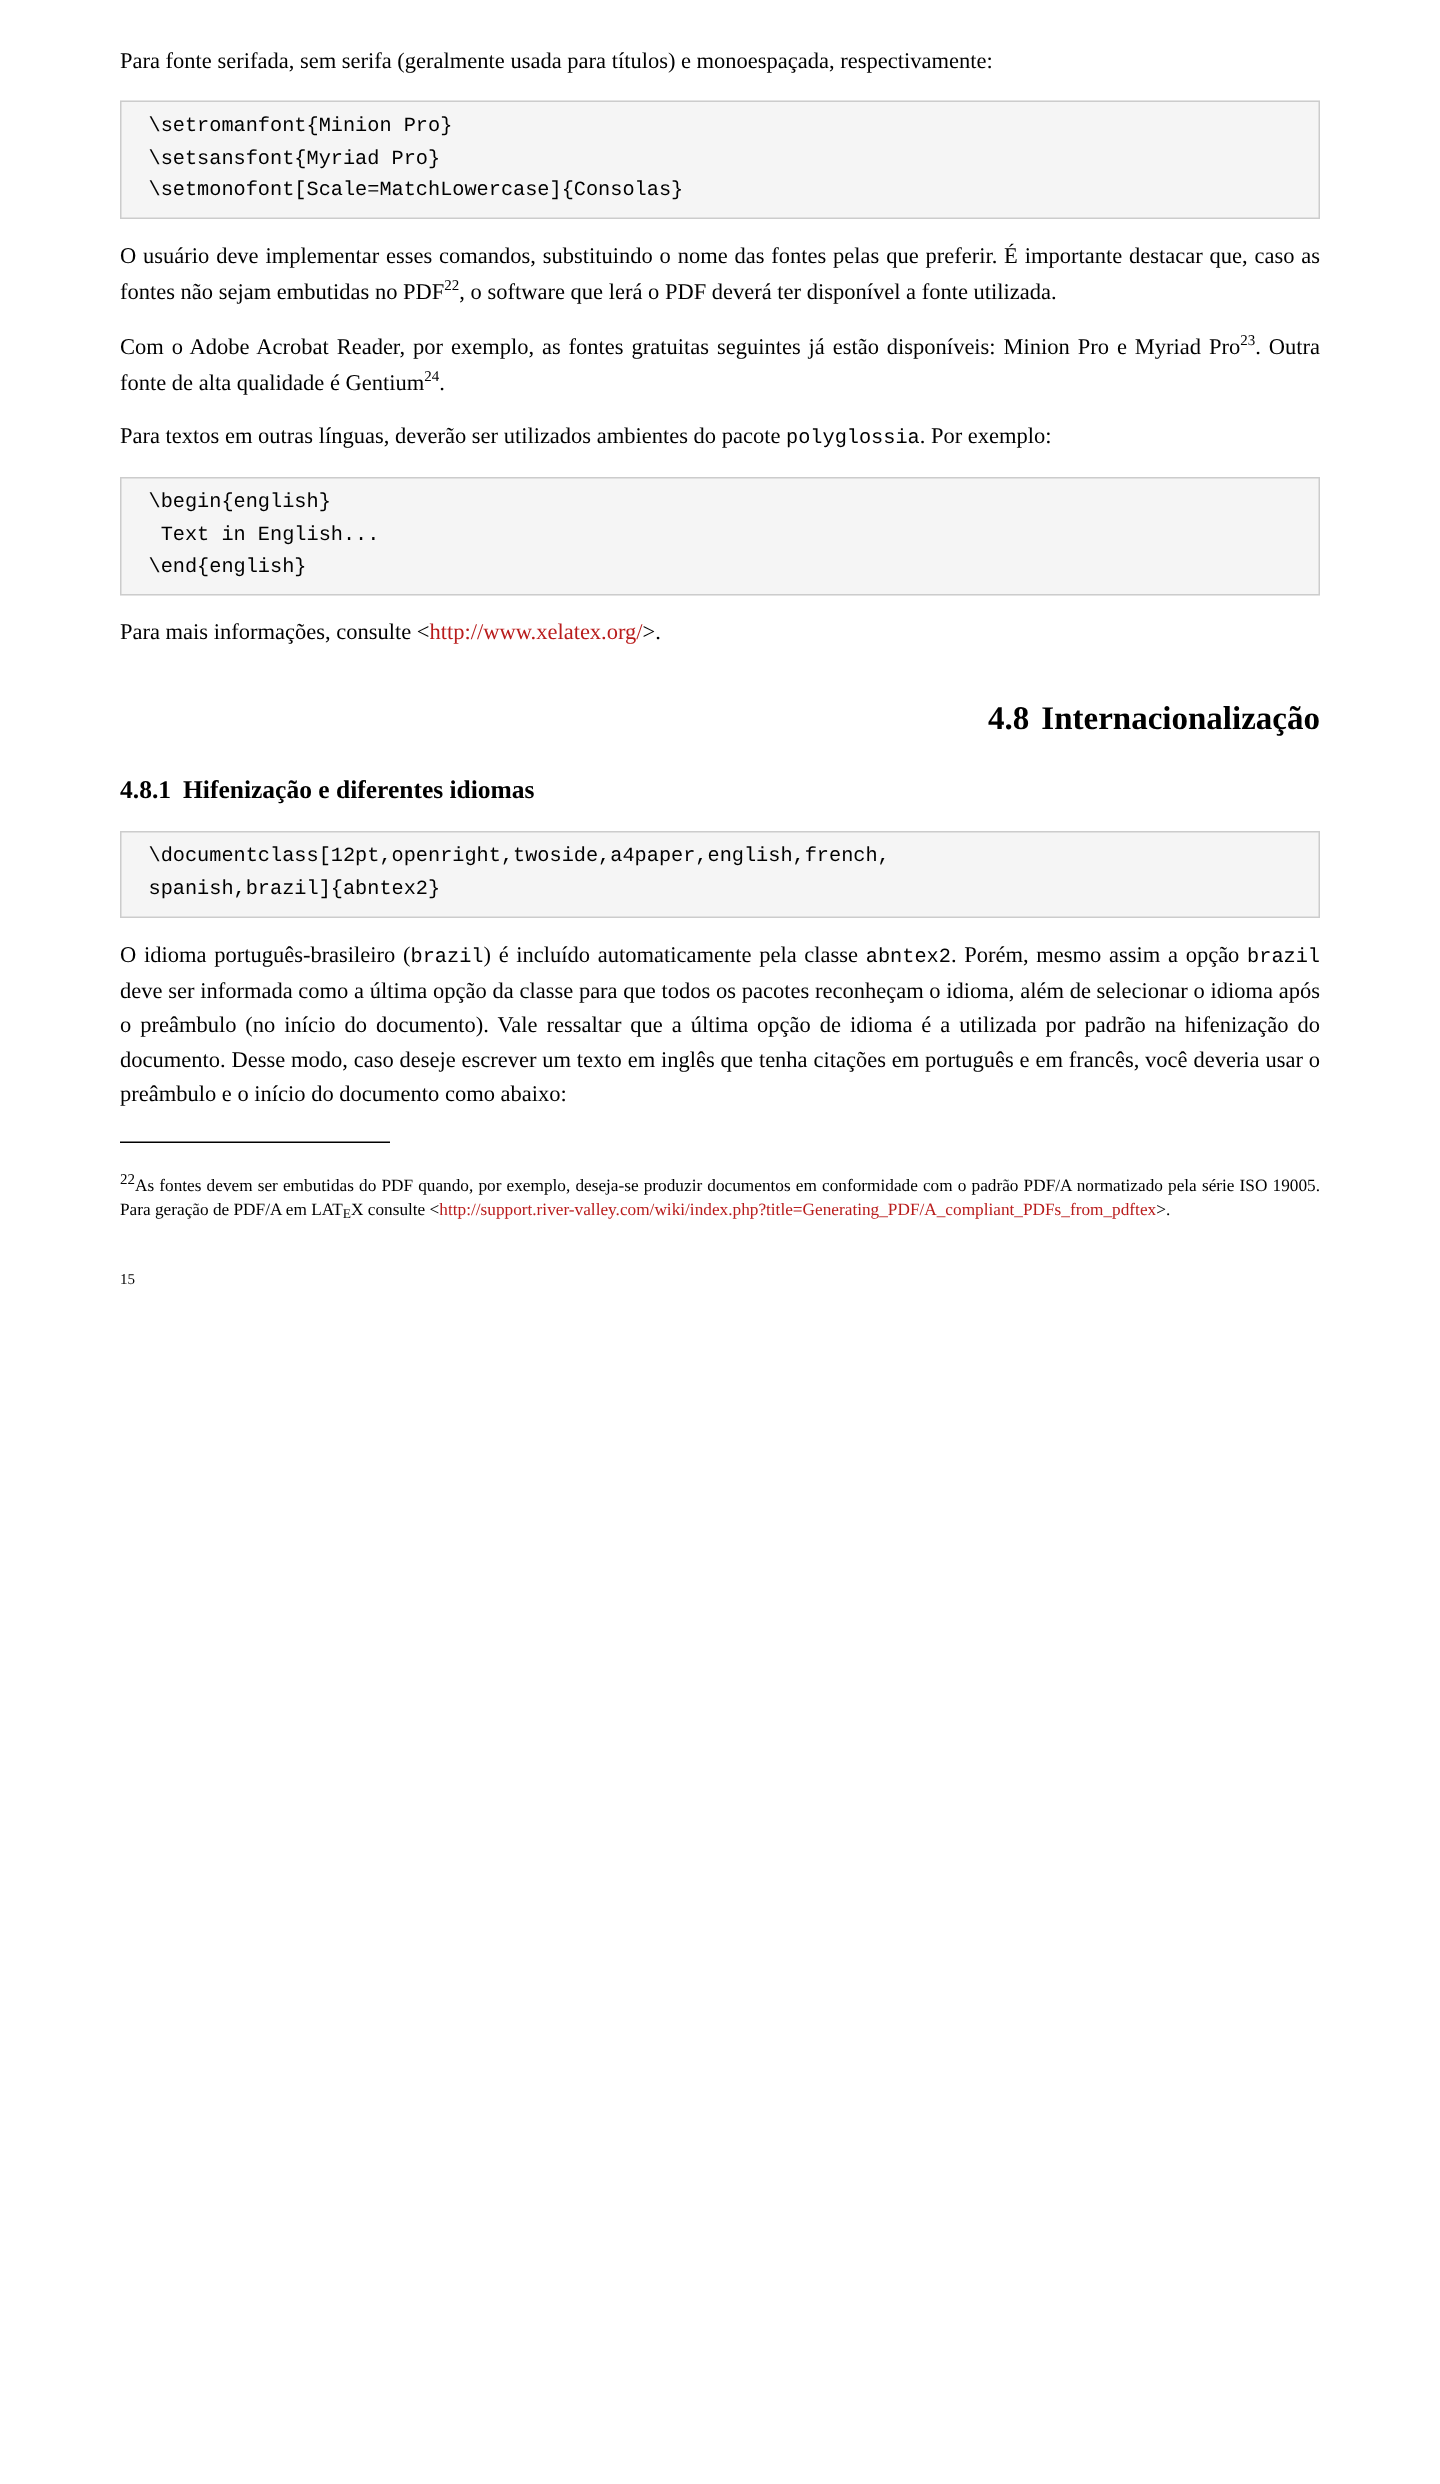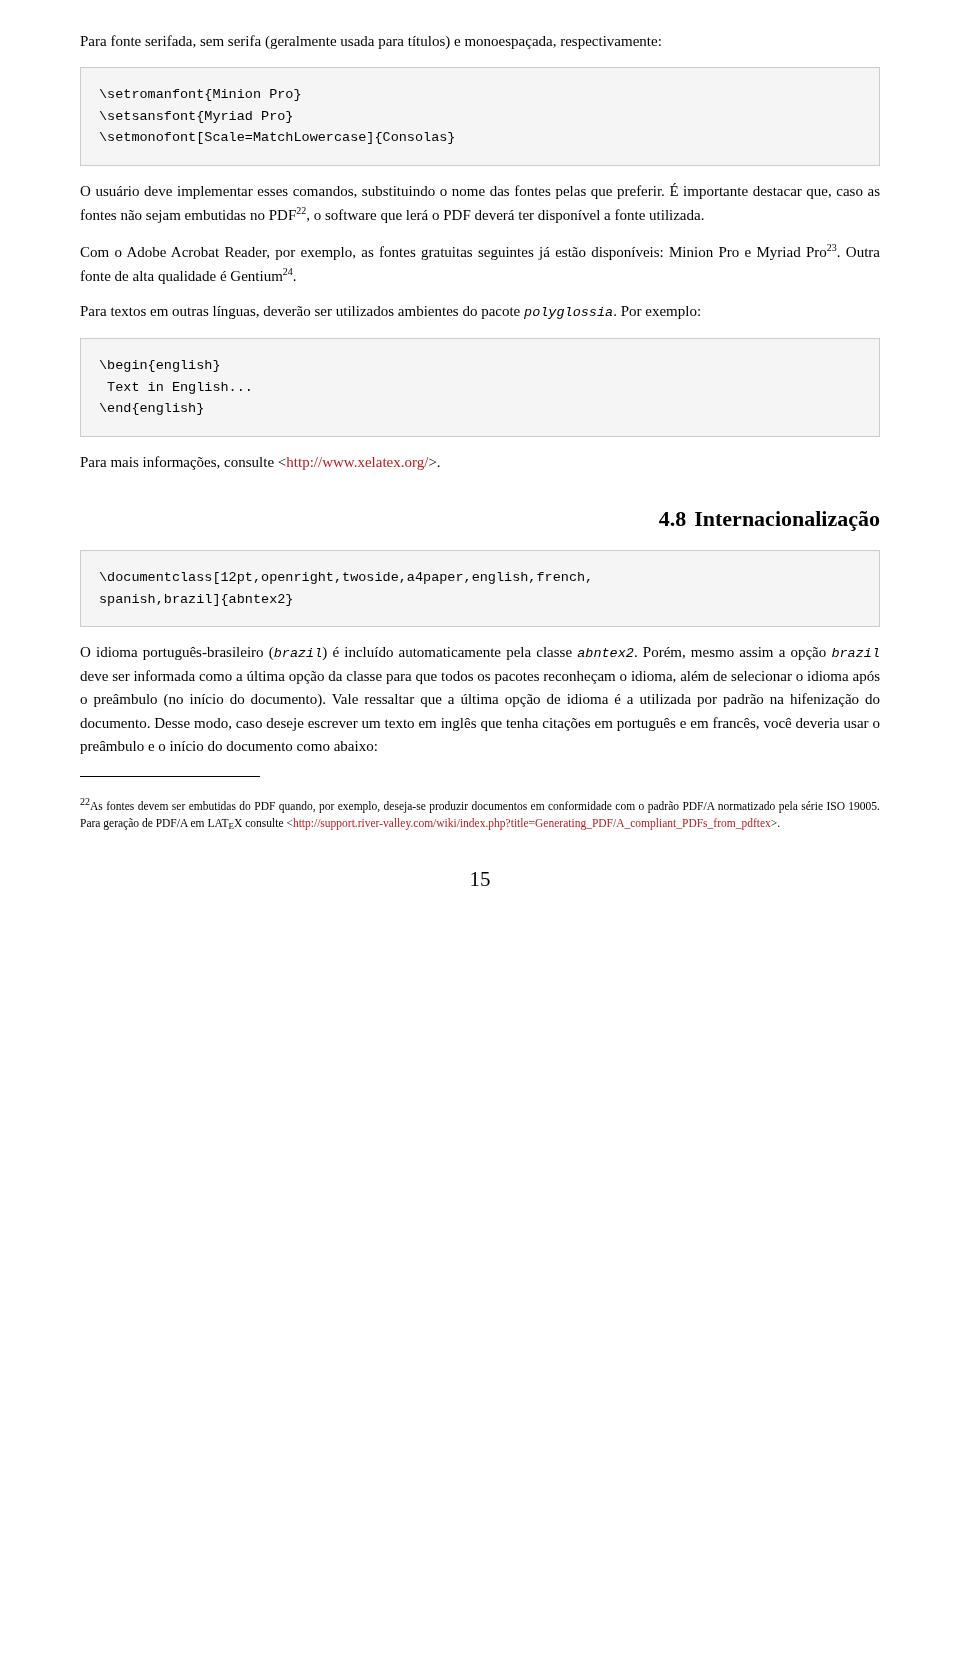--- a/index.html
+++ b/index.html
@@ -18,29 +18,28 @@
     }
     p {
       margin-bottom: 12px;
       text-align: justify;
     }
     .code-block {
       font-family: "Courier New", Courier, monospace;
       font-size: 13.5px;
       background: #f5f5f5;
       border: 1px solid #ccc;
-      padding: 16px 18px;
+      padding: 6px 18px;
       margin: 14px 0;
       line-height: 1.6;
       white-space: pre;
     }
     .code-inline {
       font-family: "Courier New", Courier, monospace;
       font-size: 13.5px;
-      font-style: italic;
     }
     sup {
       font-size: 10px;
       vertical-align: super;
     }
     h2 {
       font-family: "Times New Roman", Times, serif;
       font-size: 22px;
       font-weight: bold;
       margin-top: 28px;
@@ -63,23 +62,22 @@
     .footnote-area {
       font-size: 11.5px;
       line-height: 1.45;
       margin-top: 18px;
     }
     .footnote-area p {
       margin-bottom: 6px;
       text-align: justify;
     }
     .page-number {
-      text-align: center;
       margin-top: 30px;
-      font-size: 21px;
+      font-size: 10px;
     }
     a {
       color: #0000cc;
       text-decoration: none;
     }
     .blue-link { color: #b91c1c; }
     .section-num { margin-right: 8px; }
   </style>
 </head>
 <body>
@@ -109,20 +107,23 @@
 \end{english}</div>
 
   <p>
     <span>Para mais informações, consulte &lt;<a href="#" class="blue-link">http://www.xelatex.org/</a>&gt;.</span>
   </p>
 
   <h2>
     <span class="section-num">4.8</span><span>Internacionalização</span>
   </h2>
 
+  <h3>
+    <span class="section-num">4.8.1</span><span>Hifenização e diferentes idiomas</span>
+  </h3>
 
 
   <div class="code-block">\documentclass[12pt,openright,twoside,a4paper,english,french,
 spanish,brazil]{abntex2}</div>
 
   <p>
     O idioma português-brasileiro (<span class="code-inline">brazil</span>) é incluído automaticamente pela classe <span class="code-inline">abntex2</span>. Porém, mesmo assim a opção <span class="code-inline">brazil</span> deve ser informada como a última opção da classe para que todos os pacotes reconheçam o idioma, além de selecionar o idioma após o preâmbulo (no início do documento). Vale ressaltar que a última opção de idioma é a utilizada por padrão na hifenização do documento. Desse modo, caso deseje escrever um texto em inglês que tenha citações em português e em francês, você deveria usar o preâmbulo e o início do documento como abaixo:
   </p>
 
   <hr class="footnote-divider">

